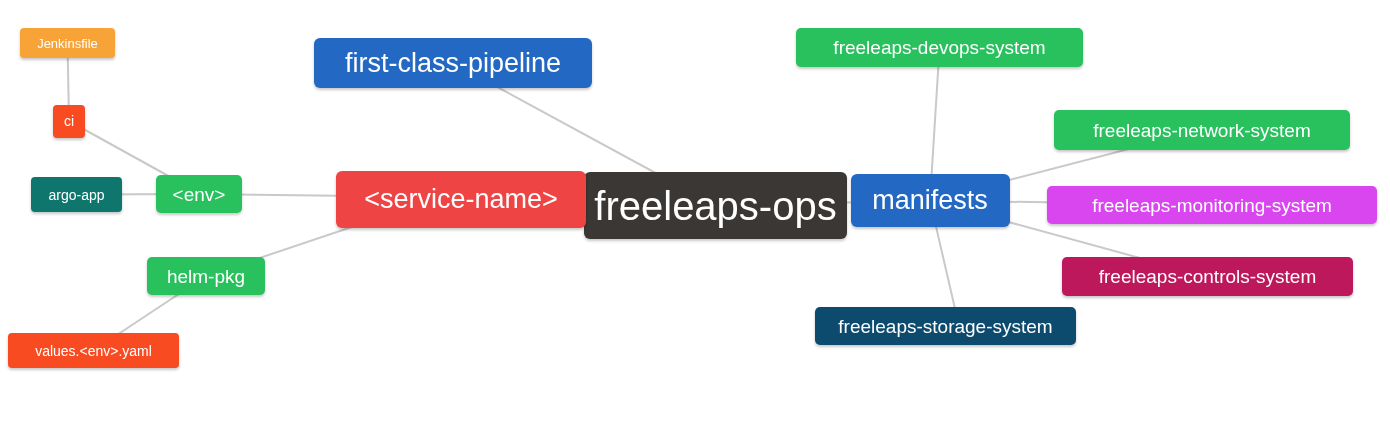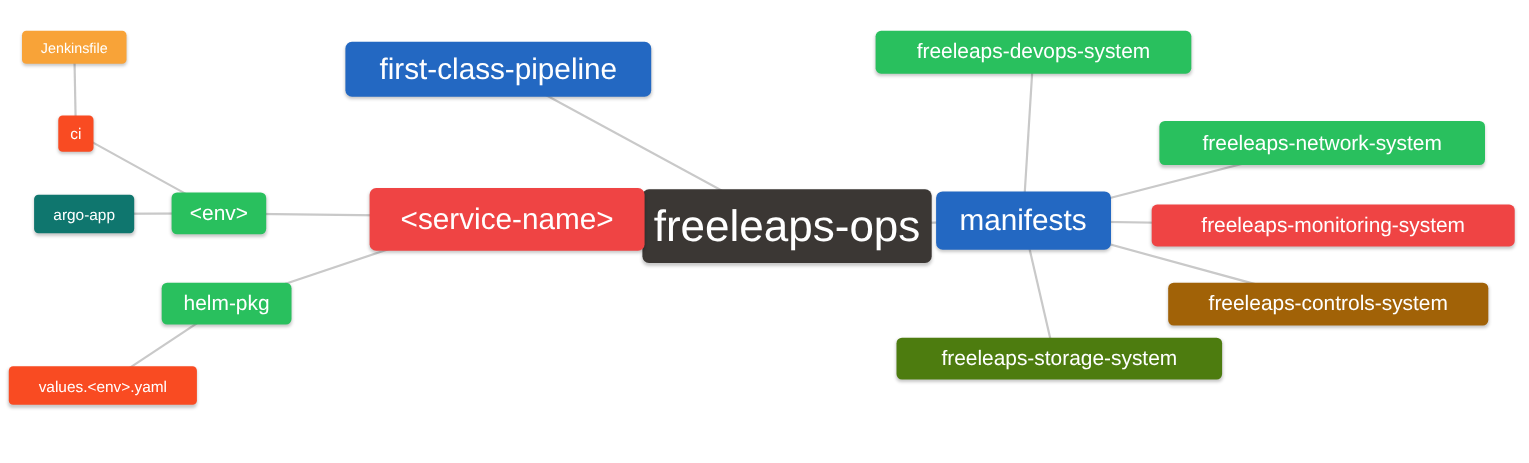--- a/index.html
+++ b/index.html
@@ -63,21 +63,21 @@
     </svg>
   <div id="nodes">
       <div class="node d0" style="left: 584px; top: 172px; width: 263px; height: 67px; background: rgb(59, 55, 52);">freeleaps-ops</div>
       <div class="node d1" style="left: 314px; top: 38px; width: 278px; height: 50px; background: rgb(35, 104, 194);">first-class-pipeline</div>
       <div class="node d1" style="left: 336px; top: 171px; width: 250px; height: 57px; background: #ef4444;">&lt;service-name&gt;</div>
       <div class="node d1" style="left: 850.5px; top: 174px; width: 159px; height: 53px; background: rgb(35, 104, 194);">manifests</div>
       <div class="node d2" style="left: 156px; top: 175px; width: 86px; height: 38px; background: rgb(41, 192, 94);">&lt;env&gt;</div>
       <div class="node d2" style="left: 147px; top: 257px; width: 118px; height: 38px; background: rgb(41, 192, 94);">helm-pkg</div>
       <div class="node d2" style="left: 796px; top: 28px; width: 287px; height: 39px; background: rgb(41, 192, 94);">freeleaps-devops-system</div>
       <div class="node d2" style="left: 1054px; top: 110px; width: 296px; height: 40px; background: rgb(41, 192, 94);">freeleaps-network-system</div>
-      <div class="node d2" style="left: 1047px; top: 186px; width: 330px; height: 38px; background: #ef4444;">freeleaps-monitoring-system</div>
-      <div class="node d2" style="left: 1062px; top: 257px; width: 291px; height: 39px; background: #a16207; text-align: right;">freeleaps-controls-system</div>
-      <div class="node d2" style="left: 815px; top: 307px; width: 296px; height: 38px; background: #4d7c0f;">freeleaps-storage-system</div>
+      <div class="node d2" style="left: 1047px; top: 186px; width: 330px; height: 38px; background: #d946ef;">freeleaps-monitoring-system</div>
+      <div class="node d2" style="left: 1062px; top: 257px; width: 291px; height: 39px; background: #be185d; text-align: right;">freeleaps-controls-system</div>
+      <div class="node d2" style="left: 815px; top: 307px; width: 261px; height: 38px; background: #0c4a6e;">freeleaps-storage-system</div>
       <div class="node d3" style="left: 53px; top: 104.5px; width: 32px; height: 33px; background: rgb(249, 75, 34);">ci</div>
       <div class="node d3" style="left: 31px; top: 177px; width: 91px; height: 35px; background: #0f766e;">argo-app</div>
       <div class="node d3" style="left: 8px; top: 333px; width: 171px; height: 35px; background: rgb(249, 75, 34);">values.&lt;env&gt;.yaml</div>
       <div class="node d4" style="left: 20px; top: 28px; width: 95px; height: 30px; background: rgb(248, 163, 56);">Jenkinsfile</div>
     </div>
 </div>
 
 </body></html>

